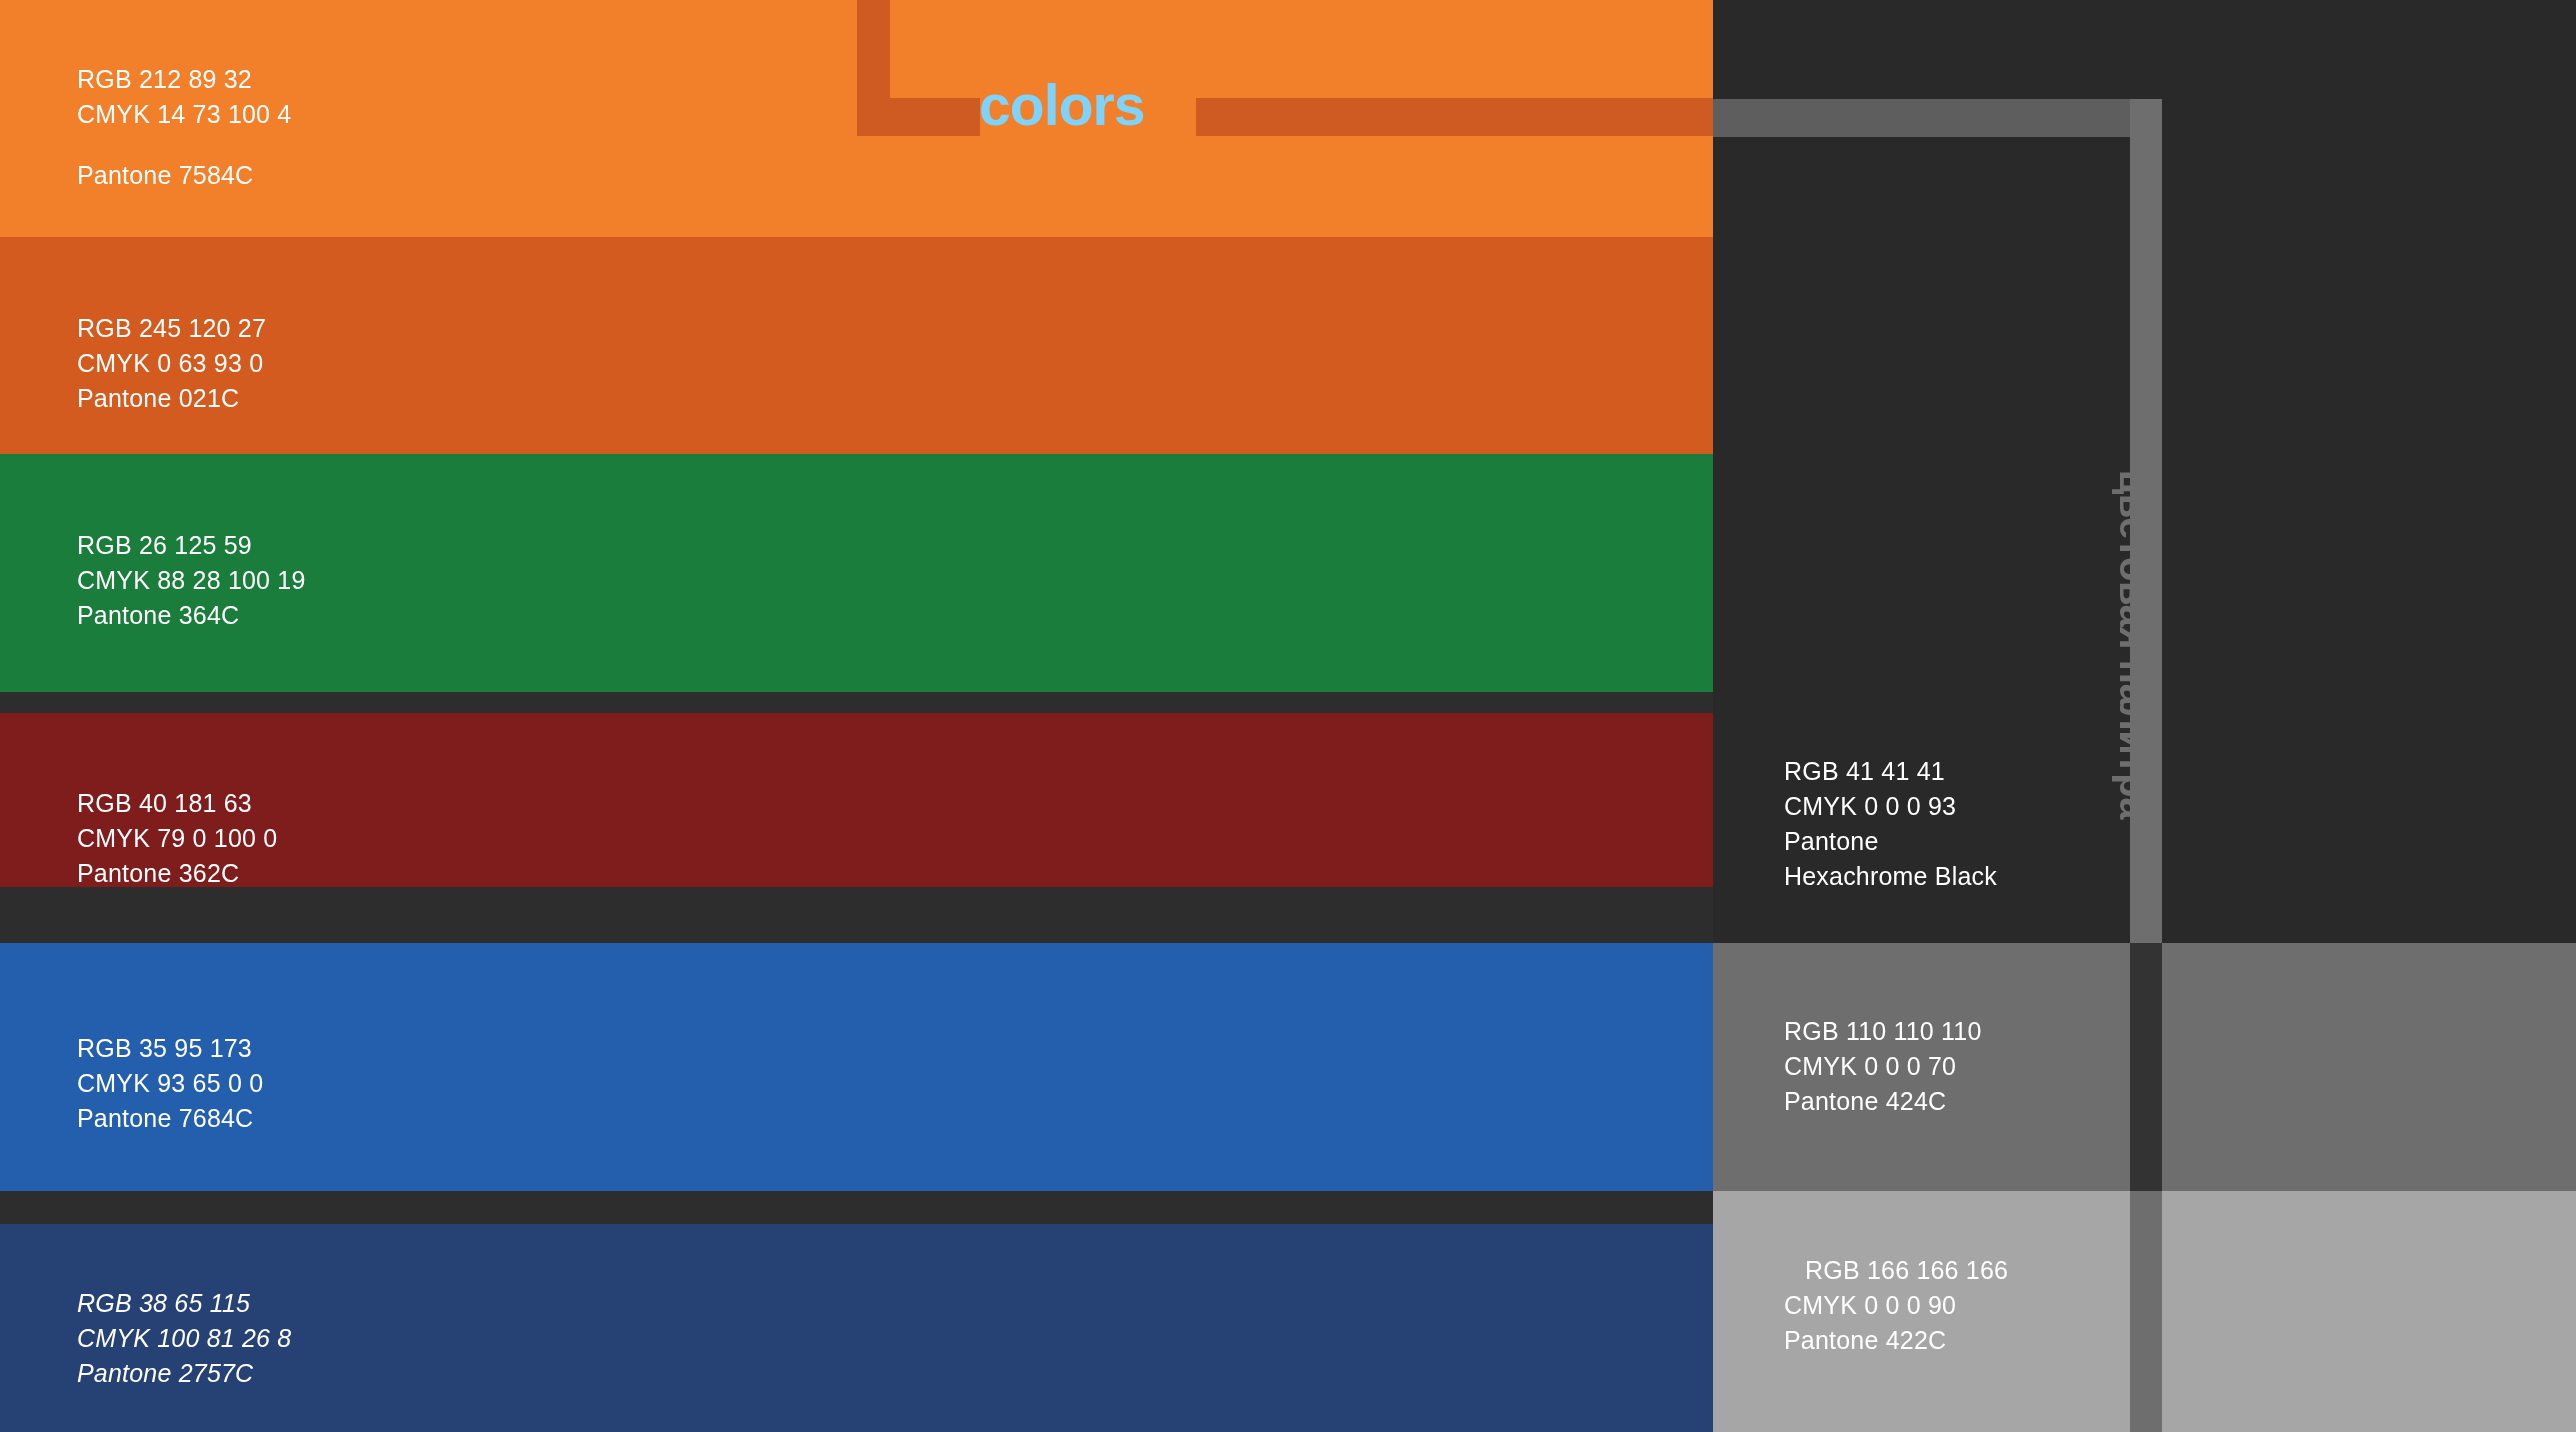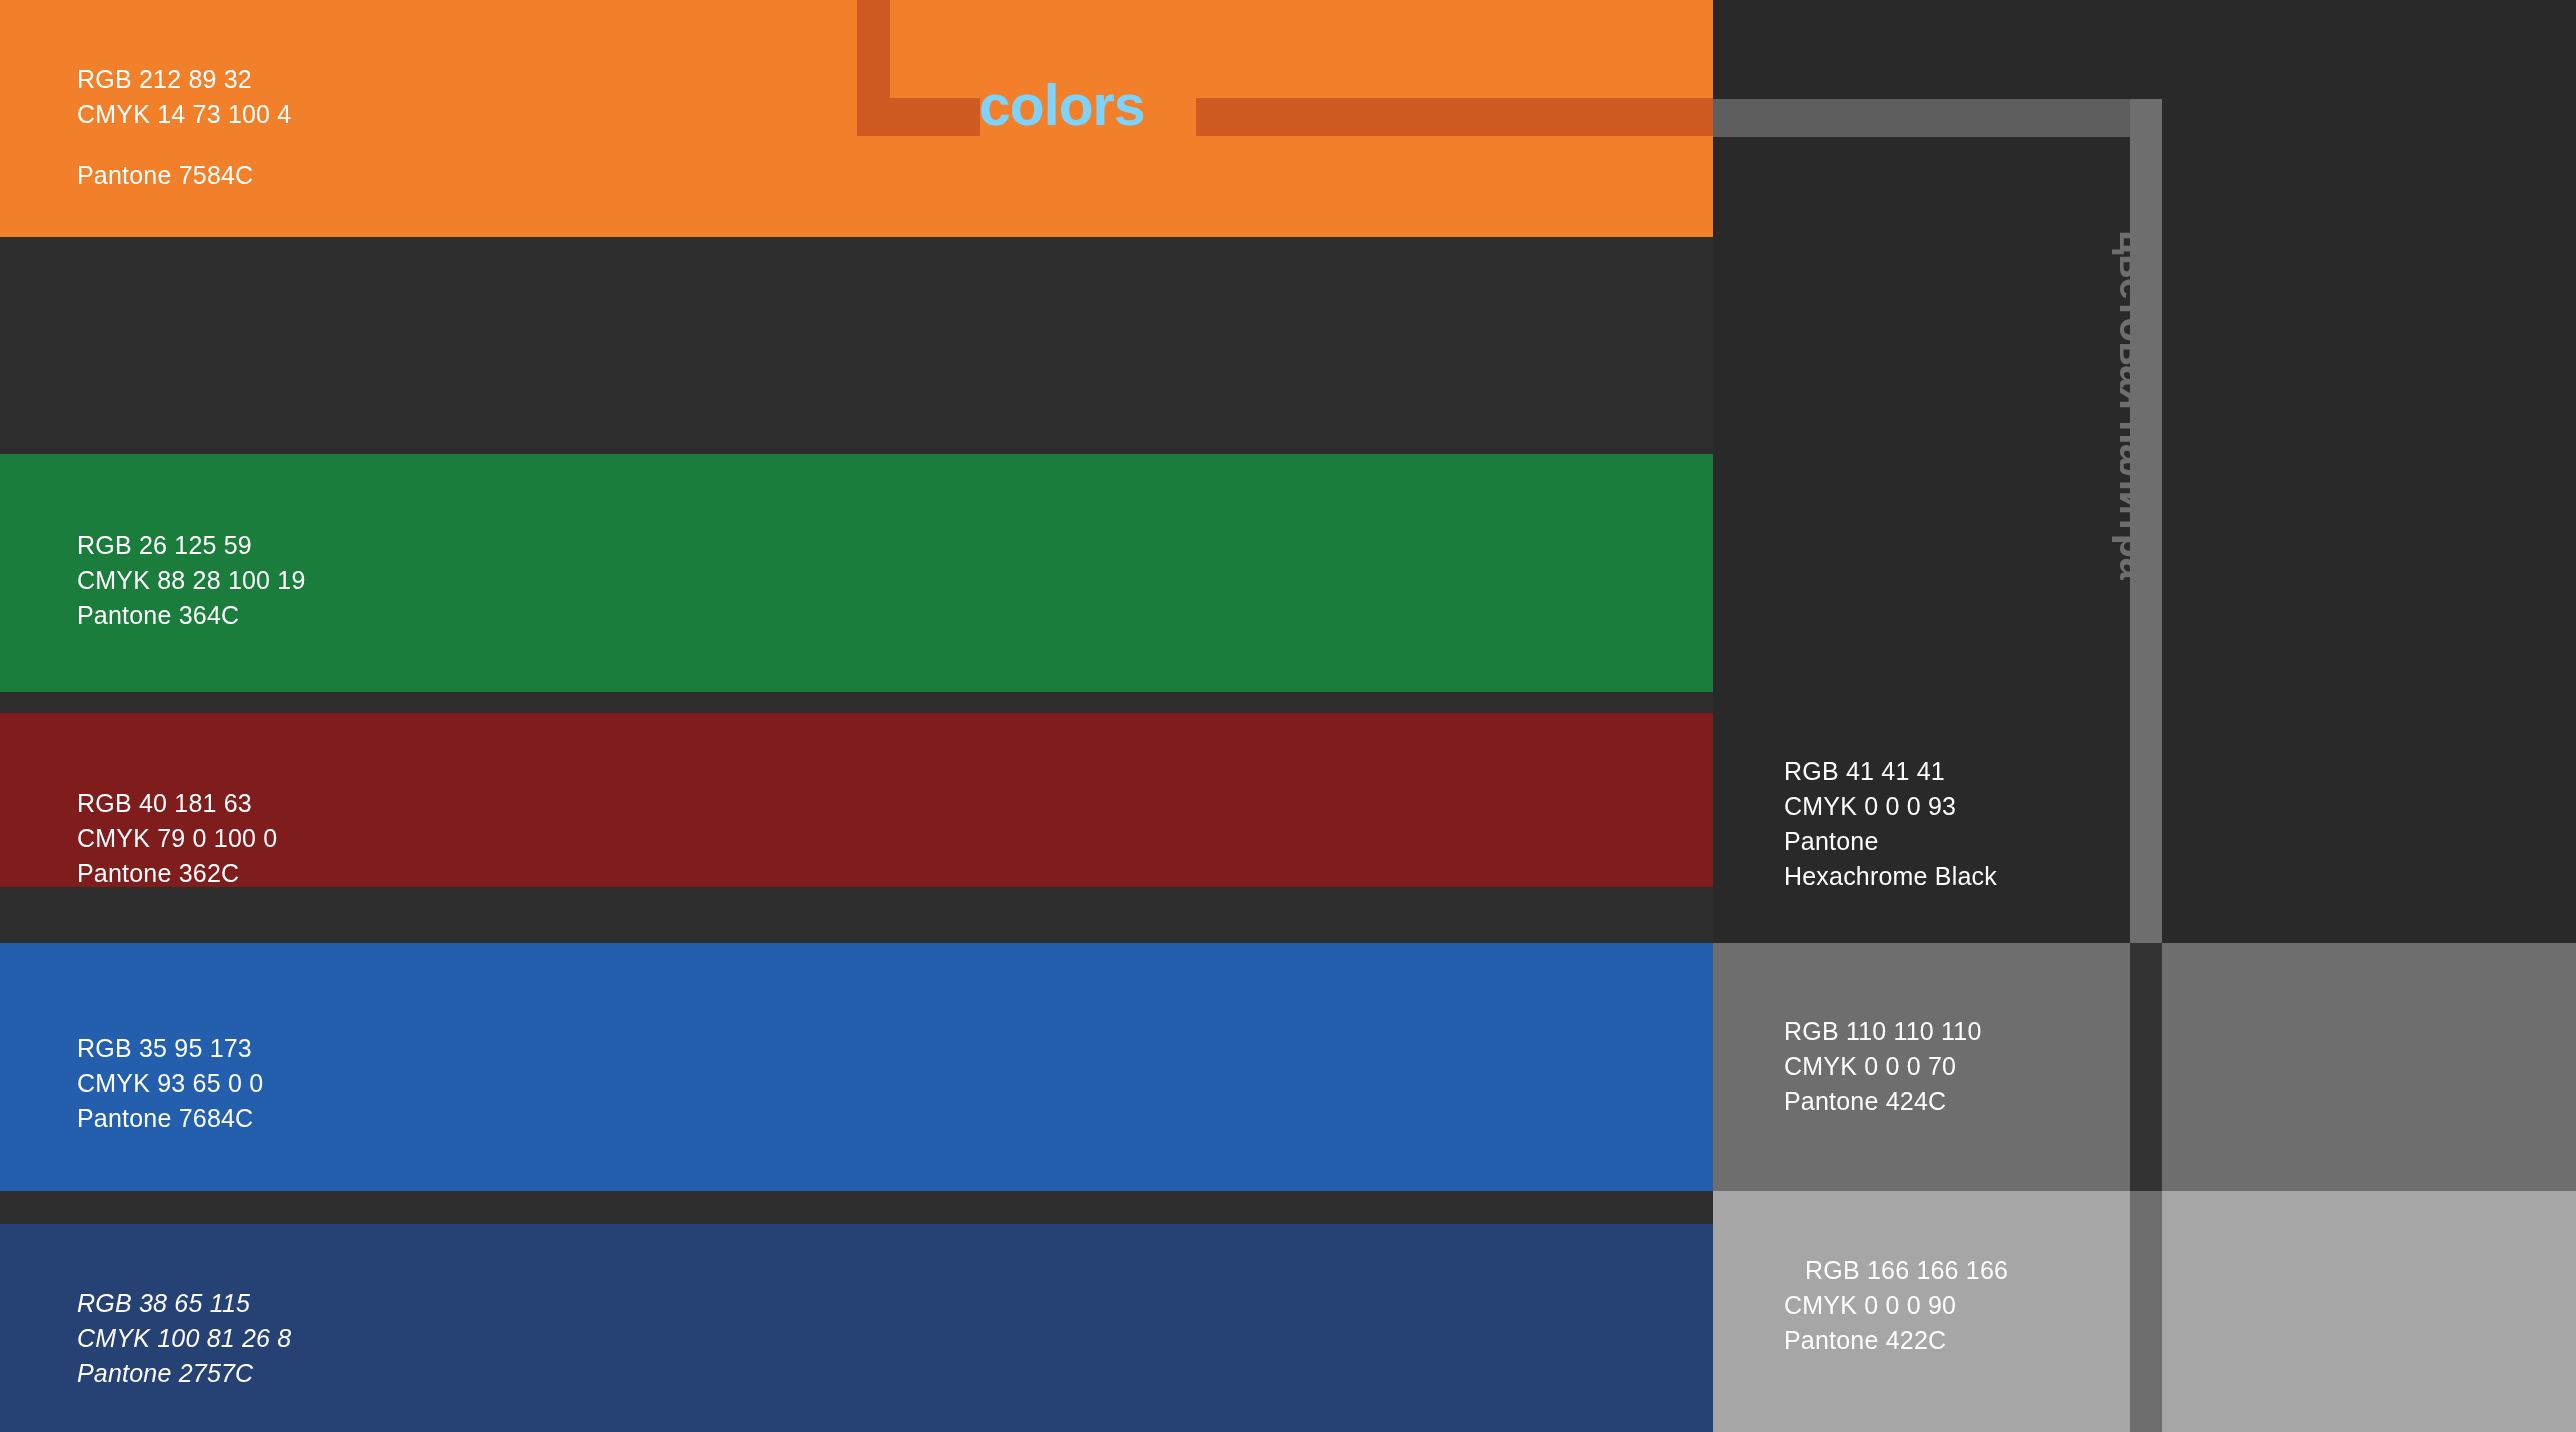--- a/index.html
+++ b/index.html
@@ -4,20 +4,21 @@
 <style>
   html,body{margin:0;padding:0;background:#2d2d2d;}
   body{font-family:"Liberation Sans",sans-serif;}
 
   #page{
     position:relative;
     width:2576px;
     height:1432px;
     overflow:hidden;
     background:#2d2d2d;
+    text-align:right;
   }
 
   
   .band{
     position:absolute;
     left:0;
     width:1713px;
     overflow:hidden;
   }
   .band .swatch-text{
@@ -83,20 +84,25 @@
 <body>
 
 <div id="page">
 
   <div class="band" id="band0" style="top: 0px; height: 237px; background: rgb(242, 128, 42);">
     <div class="swatch-text" style="top:62px;">RGB 212 89 32</div>
     <div class="swatch-text" style="top:97px;">CMYK 14 73 100 4</div>
     <div class="swatch-text" style="top:132px;margin-top:26px;">Pantone 7584C</div>
   </div>
 
+  <div class="band" id="band1" style="top: 237px; height: 237px; background: rgb(212, 91, 31);">
+    <div class="swatch-text" style="top:74px;">RGB 245 120 27</div>
+    <div class="swatch-text" style="top:109px;">CMYK 0 63 93 0</div>
+    <div class="swatch-text" style="top:144px;">Pantone 021C</div>
+  </div>
 
   <div class="band" id="band2" style="top: 454px; height: 238px; background: rgb(26, 125, 59);">
     <div class="swatch-text" style="top:74px;">RGB 26 125 59</div>
     <div class="swatch-text" style="top:109px;">CMYK 88 28 100 19</div>
     <div class="swatch-text" style="top:144px;">Pantone 364C</div>
   </div>
 
   <div class="band" id="band3" style="top: 713px; height: 174px; background: #7f1d1d;">
     <div class="swatch-text" style="top:73px;">RGB 40 181 63</div>
     <div class="swatch-text" style="top:108px;">CMYK 79 0 100 0</div>

